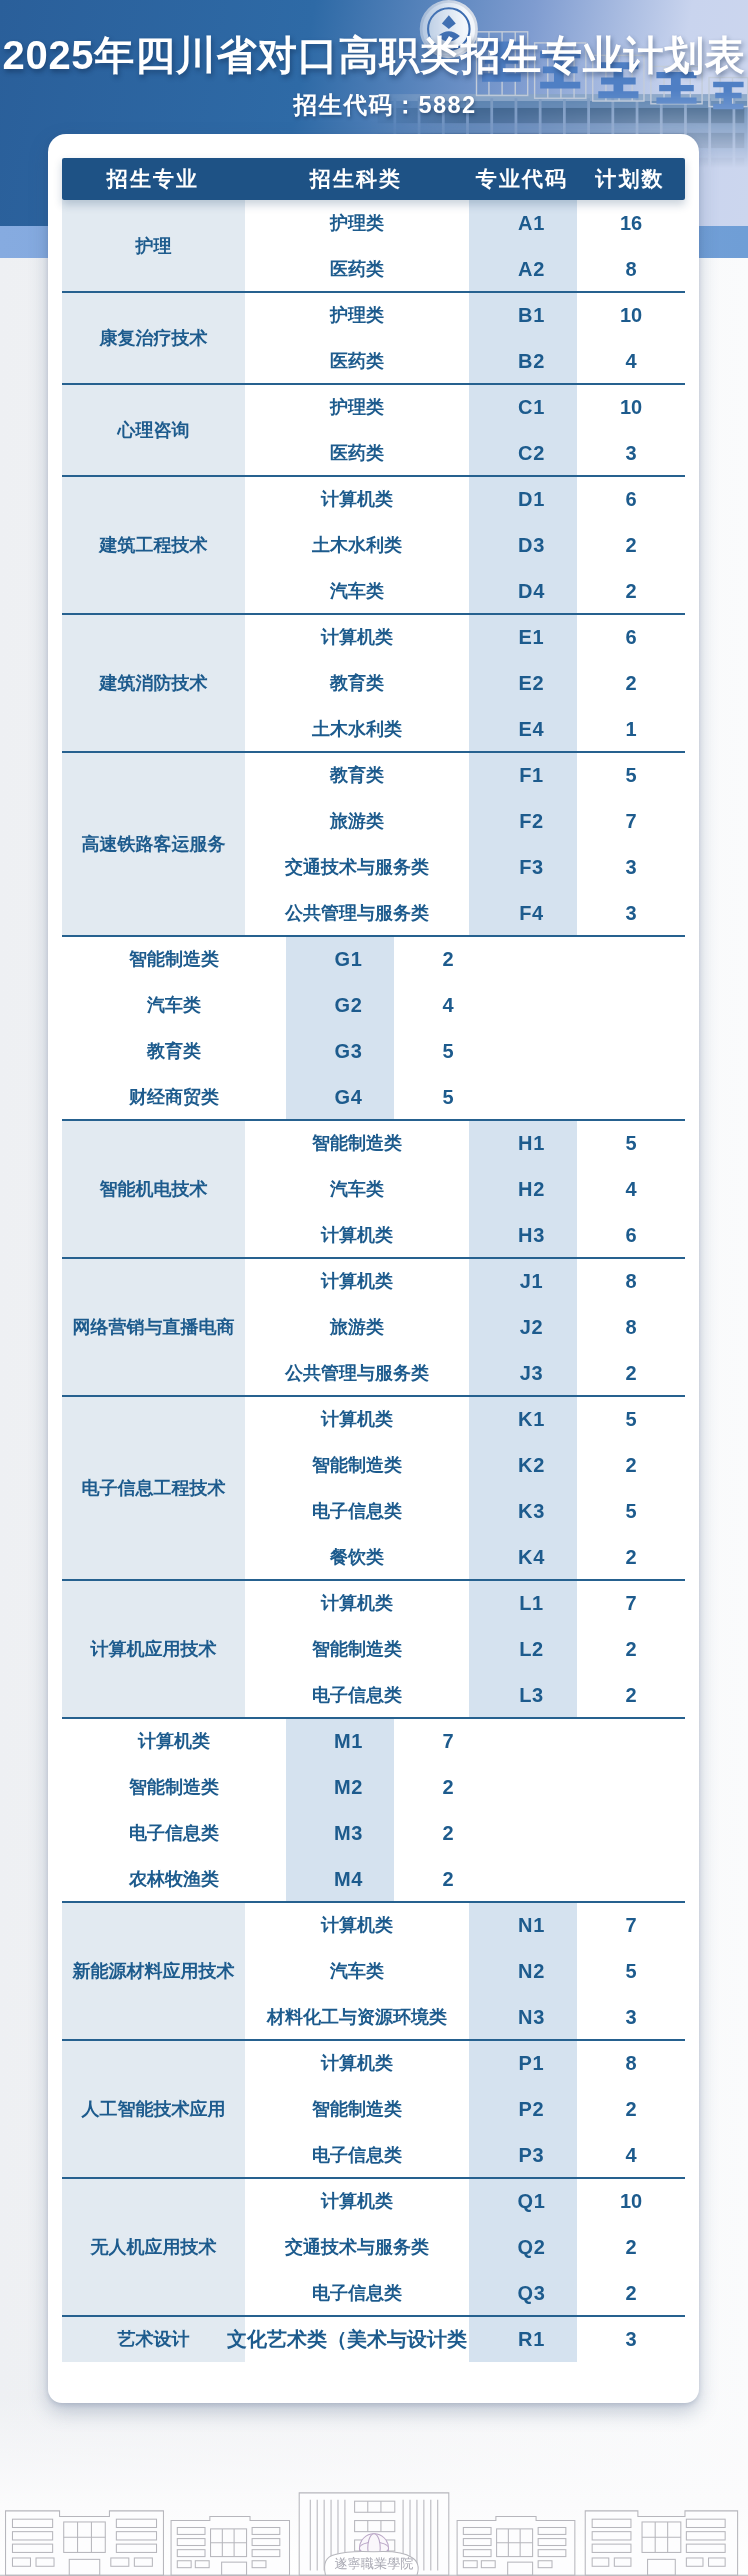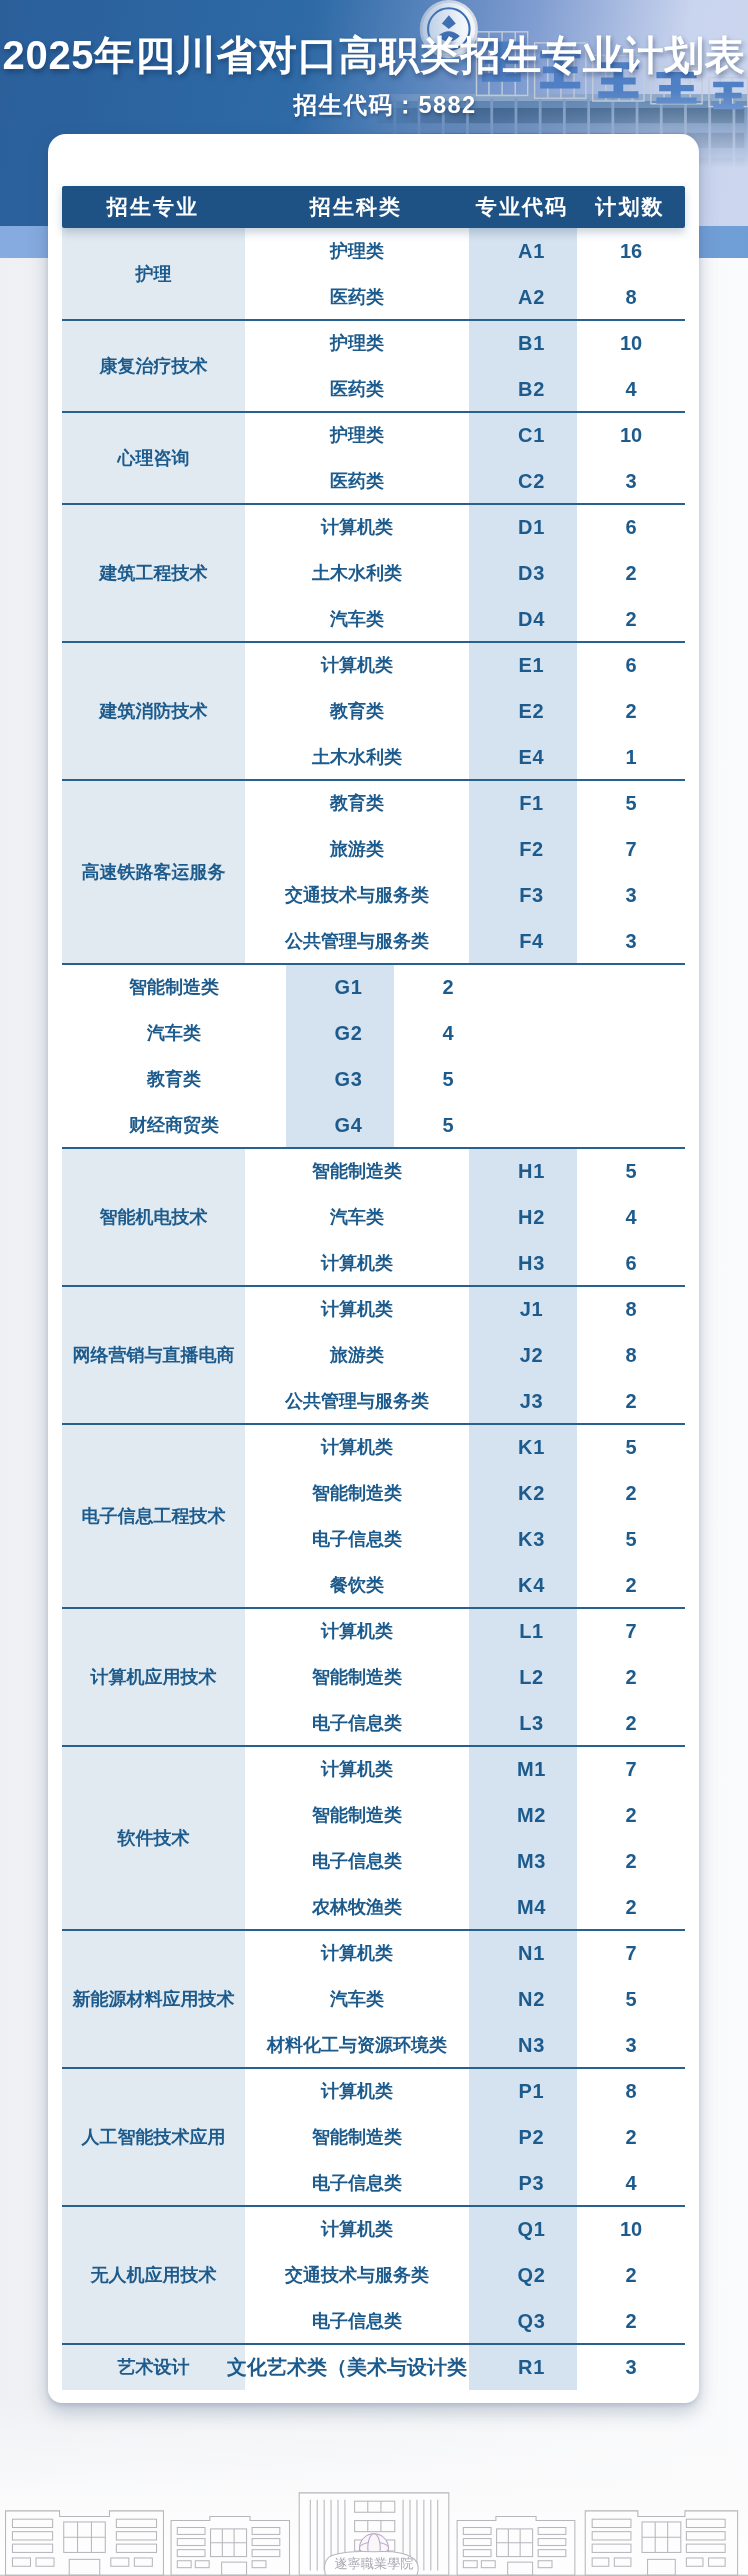--- a/index.html
+++ b/index.html
@@ -34,21 +34,21 @@
     text-shadow:0.7px 2.1px 3.5px rgba(10,35,70,.4);}
 
   
   .card{position:absolute;top:134px;left:48px;width:651px;height:2269px;z-index:4;
     background:#ffffff;border-radius:18px 18px 14px 14px;
     box-shadow:0 8.3px 19.4px rgba(55,80,120,.28),0 1.4px 5.5px rgba(55,80,120,.18);}
 
   
   .tbl{position:absolute;top:24px;left:14px;width:623px;}
   .thead{display:flex;height:42px;background:#1e5285;border-radius:2.1px;
-    box-shadow:0 4.8px 8.3px rgba(25,60,100,.22);position:relative;z-index:3;margin-top:28px;}
+    box-shadow:0 4.8px 8.3px rgba(25,60,100,.22);position:relative;z-index:3;}
   .th{display:flex;align-items:center;justify-content:center;color:#ffffff;
     font-size:21px;font-weight:800;letter-spacing:2.1px;white-space:nowrap;}
   .th:nth-child(1){width:182px;}
   .th:nth-child(2){width:224px;}
   .th:nth-child(3){width:108px;}
   .th:nth-child(4){width:108px;}
 
   .tbody{position:relative;z-index:1;}
   .group{display:flex;position:relative;}
   .group + .group::before{content:"";position:absolute;left:0;right:0;top:-0.7px;height:2.1px;
@@ -369,21 +369,20 @@
                 <div class="cell cnt">2</div>
               </div>
               <div class="subrow">
                 <div class="cell cat">电子信息类</div>
                 <div class="cell code">L3</div>
                 <div class="cell cnt">2</div>
               </div>
             </div>
           </div>
           <div class="group">
-            <div class="major-cell">软件技术</div>
             <div class="rows">
               <div class="subrow">
                 <div class="cell cat">计算机类</div>
                 <div class="cell code">M1</div>
                 <div class="cell cnt">7</div>
               </div>
               <div class="subrow">
                 <div class="cell cat">智能制造类</div>
                 <div class="cell code">M2</div>
                 <div class="cell cnt">2</div>

